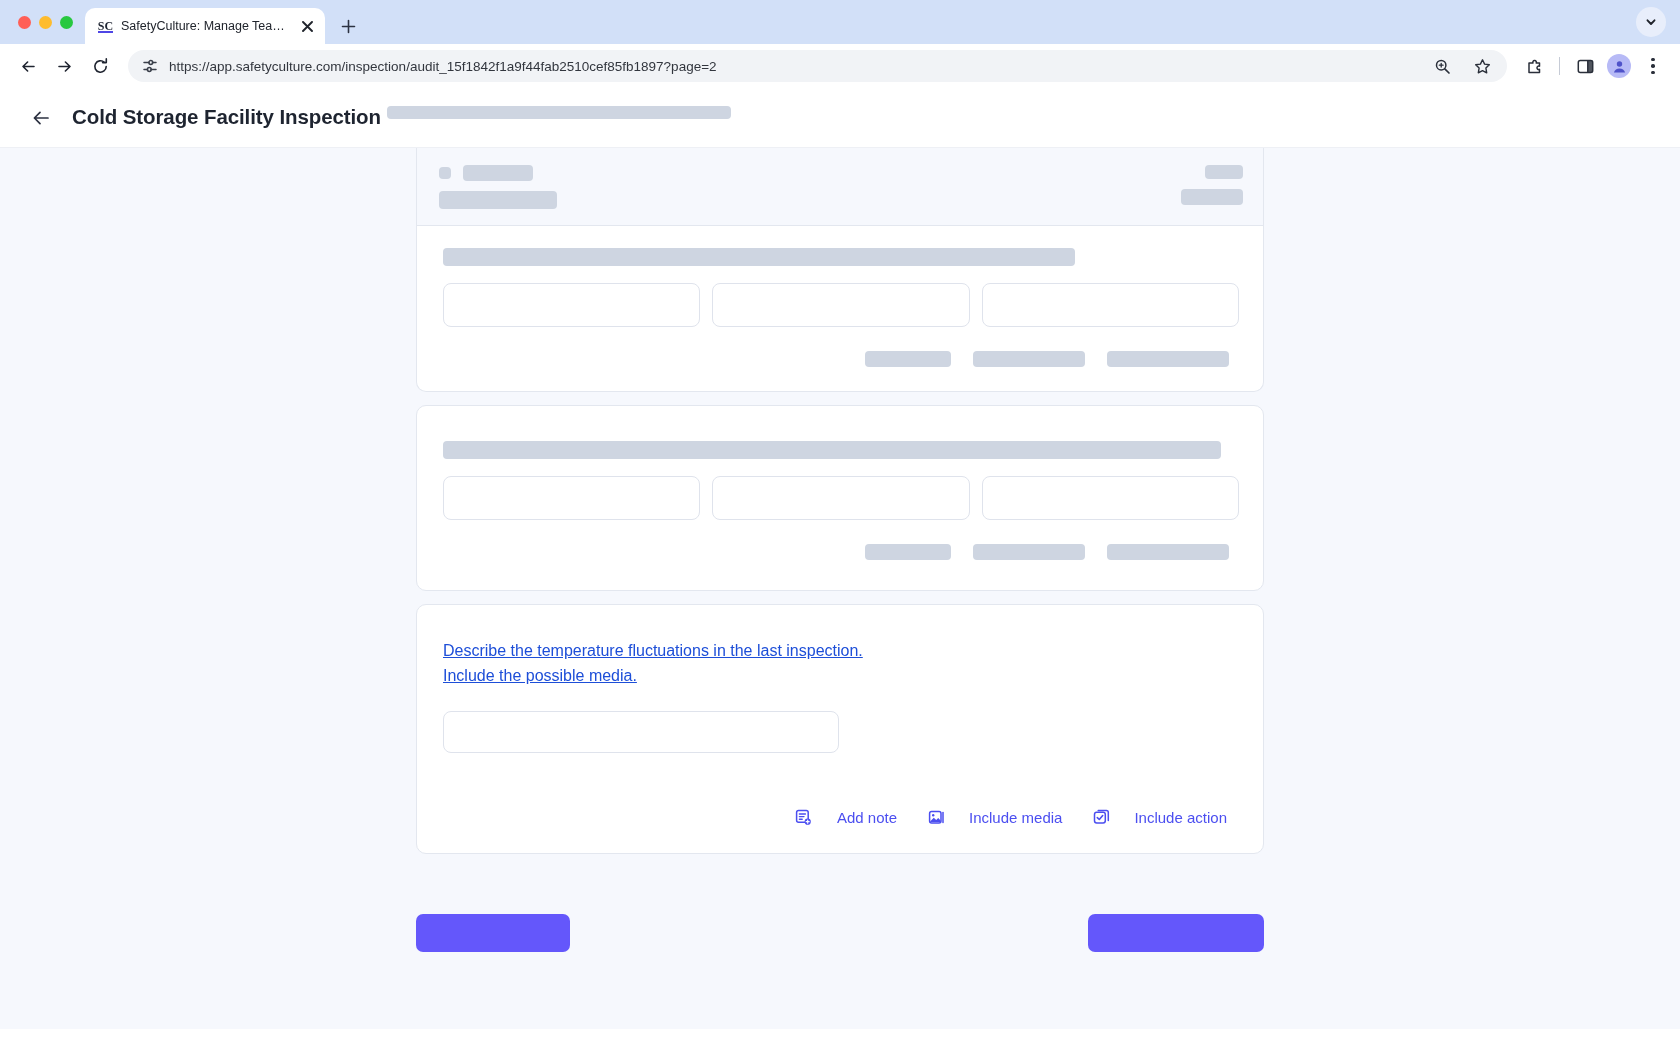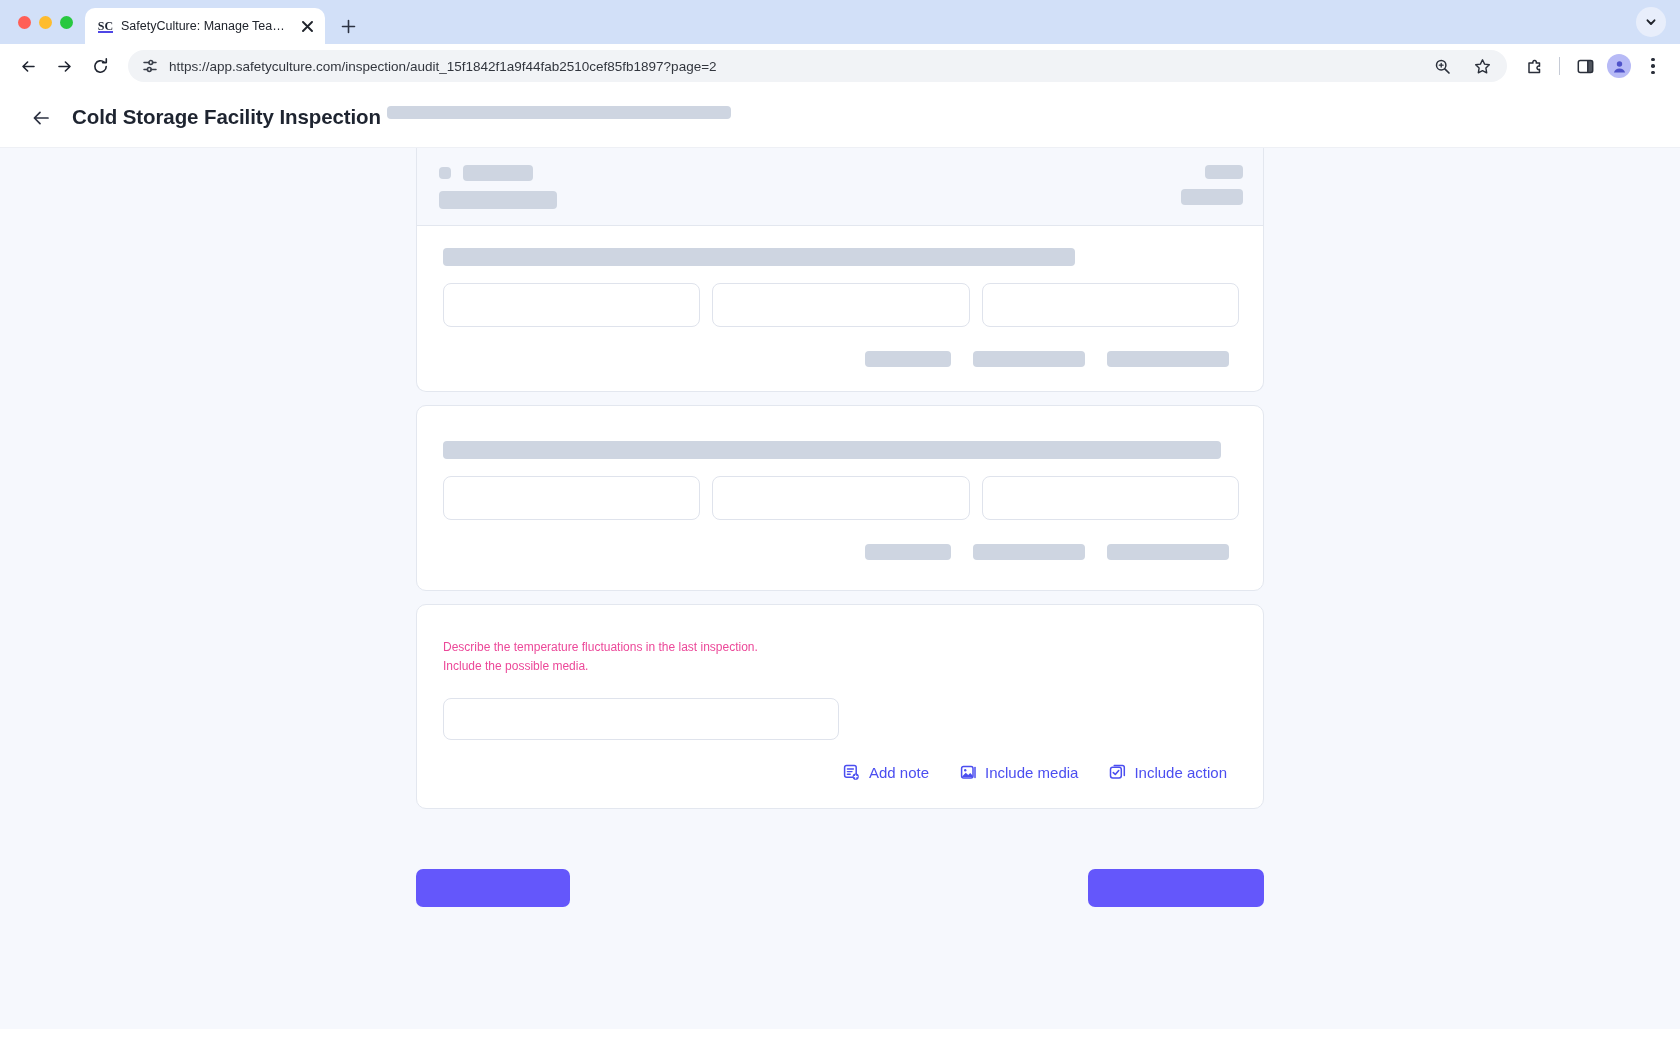--- a/index.html
+++ b/index.html
@@ -152,33 +152,33 @@
   .skel { background: #ced5e1; border-radius: 4px; }
 
   .card-body { padding: 22px 24px 24px 26px; }
   .field-row { display: flex; gap: 12px; margin-top: 17px; }
   .field-box {
     flex: 1; height: 44px;
     border: 1px solid #dfe3ec; border-radius: 8px; background: #fff;
   }
   .chip-row { display: flex; gap: 22px; justify-content: flex-end; margin-top: 24px; padding-right: 10px; }
 
-  .q-text { font-size: 12px; color: #ec4899; line-height: 1.58; }
+  .q-text { font-size: 16px; color: #1d4ed8; line-height: 1.58; text-decoration: underline; }
   .answer-box {
     margin-top: 22px;
     width: 396px; height: 42px;
     border: 1px solid #dfe3ec; border-radius: 8px; background: #fff;
   }
   .links-row {
     display: flex; justify-content: flex-end; gap: 30px;
     margin-top: 24px; padding-right: 12px;
   }
   .link {
-    display: flex; align-items: center; gap: 8px;
-    color: #4b4ef0; font-size: 15px;
+    display: flex; align-items: center; gap: 24px;
+    color: #4b4ef0; font-size: 15px; margin-top: 32px;
   }
   .link-icon { width: 18px; height: 18px; display:flex; align-items:center; justify-content:center; flex:none; }
 
   .footer-row {
     width: 848px; display: flex; justify-content: space-between;
     margin-top: 60px;
   }
   .btn-skel { height: 38px; border-radius: 7px; background: #6457fb; }
 
   .scrollbar {

